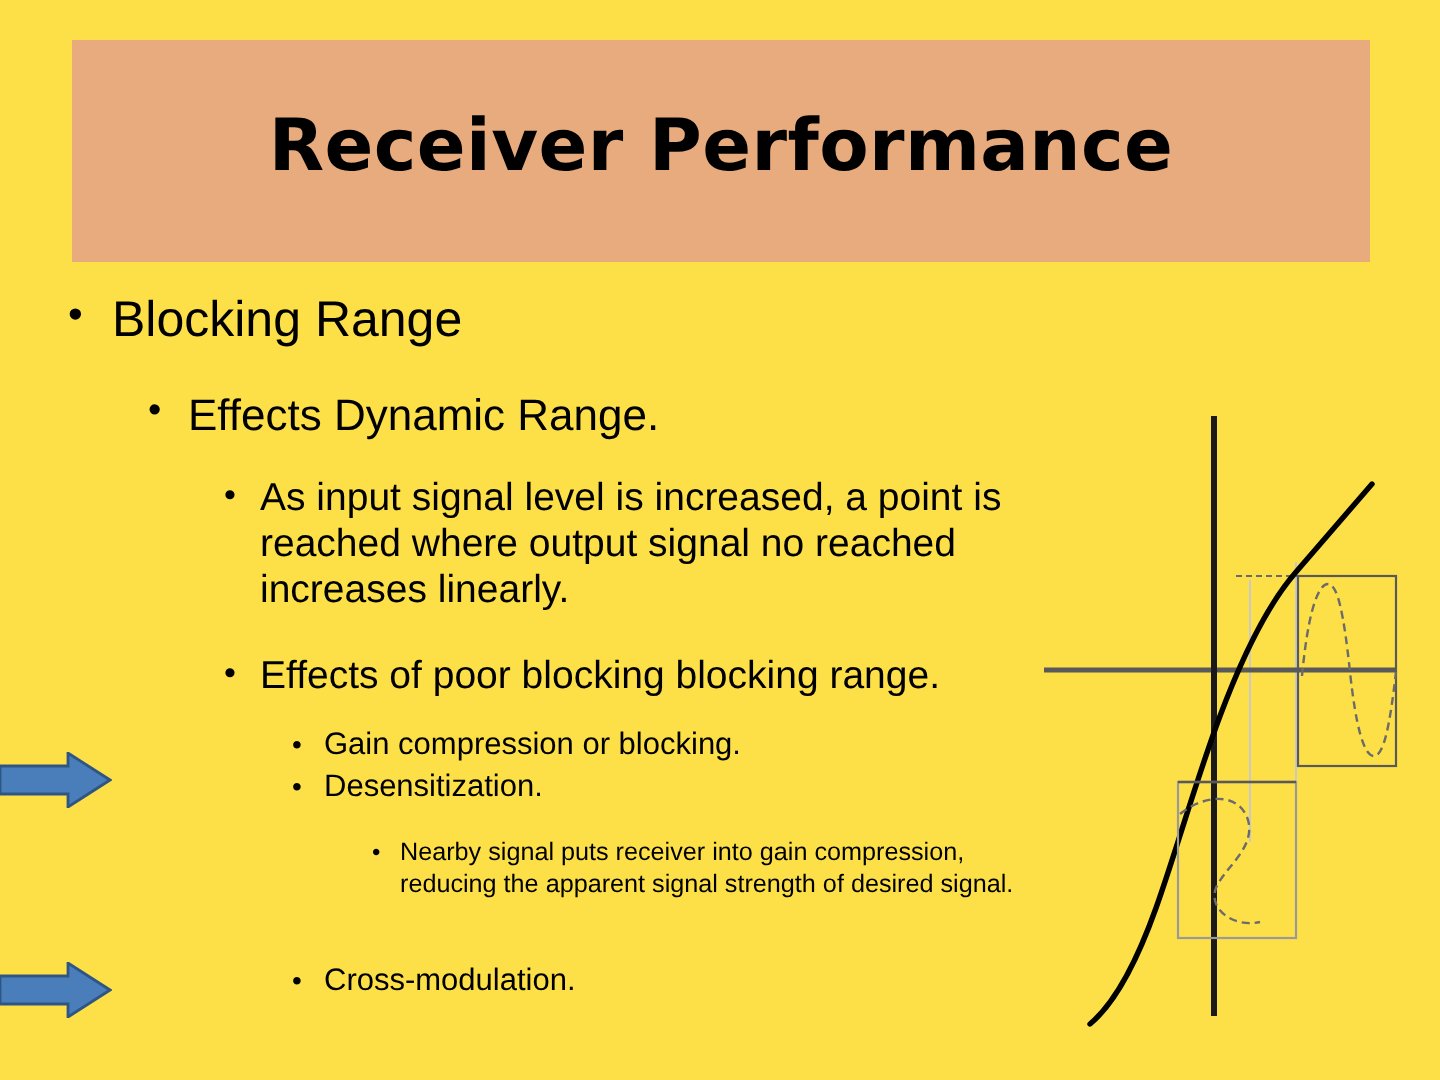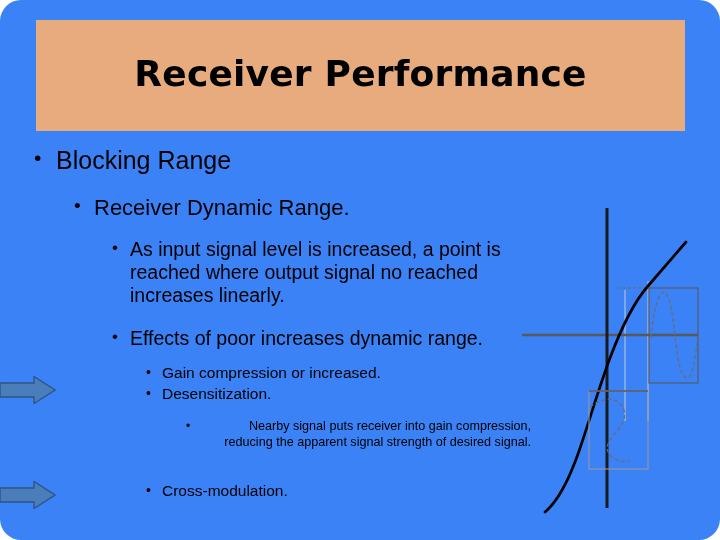--- a/index.html
+++ b/index.html
@@ -14,22 +14,21 @@
     overflow: hidden;
     font-family: "Liberation Sans", sans-serif;
     color: #000000;
   }
 
   #slide {
     position: absolute;
     inset: 0;
     width: 720px;
     height: 540px;
-    background: #3b82f6;
-    border-radius: 21px;
+    background: #fde047;
   }
 
   
   #title-banner {
     position: absolute;
     left: 36px;
     top: 20px;
     width: 649px;
     height: 111px;
     background: #e7ab7e;
@@ -108,21 +107,21 @@
   .lvl4 .bullet-glyph { width: 16px; font-size: 14px; }
 
   
   .lvl5 {
     left: 186px;
     width: 345px;
     font-size: 12.6px;
     text-align: left;
   }
   .lvl5 .bullet-glyph { width: 14px; font-size: 12px; }
-  .lvl5 .blk-text { text-align: right; line-height: 1.25; }
+  .lvl5 .blk-text { text-align: left; line-height: 1.25; }
 
   
   .blue-arrow {
     position: absolute;
     left: 0px;
     width: 56px;
     height: 28px;
   }
   #arrow-1 { top: 376px; }
   #arrow-2 { top: 481px; }
@@ -147,36 +146,36 @@
 
   <div id="body-outline">
 
     <div class="blk lvl1" style="top: 4px;">
       <span class="bullet-glyph">•</span>
       <span class="blk-text">Blocking Range</span>
     </div>
 
     <div class="blk lvl2" style="top: 53px;">
       <span class="bullet-glyph">•</span>
-      <span class="blk-text">Receiver Dynamic Range.</span>
+      <span class="blk-text">Effects Dynamic Range.</span>
     </div>
 
     <div class="blk lvl3" style="top: 96px;">
       <span class="bullet-glyph">•</span>
       <span class="blk-text">As input signal level is increased, a point is reached where output signal no reached increases linearly.</span>
     </div>
 
     <div class="blk lvl3" style="top: 185px;">
       <span class="bullet-glyph">•</span>
-      <span class="blk-text">Effects of poor increases dynamic range.</span>
+      <span class="blk-text">Effects of poor blocking blocking range.</span>
     </div>
 
     <div class="blk lvl4" style="top: 222px;">
       <span class="bullet-glyph">•</span>
-      <span class="blk-text">Gain compression or increased.</span>
+      <span class="blk-text">Gain compression or blocking.</span>
     </div>
 
     <div class="blk lvl4" style="top: 243px;">
       <span class="bullet-glyph">•</span>
       <span class="blk-text">Desensitization.</span>
     </div>
 
     <div class="blk lvl5" style="top: 277px;">
       <span class="bullet-glyph">•</span>
       <span class="blk-text">Nearby signal puts receiver into gain compression, reducing the apparent signal strength of desired signal.</span>

